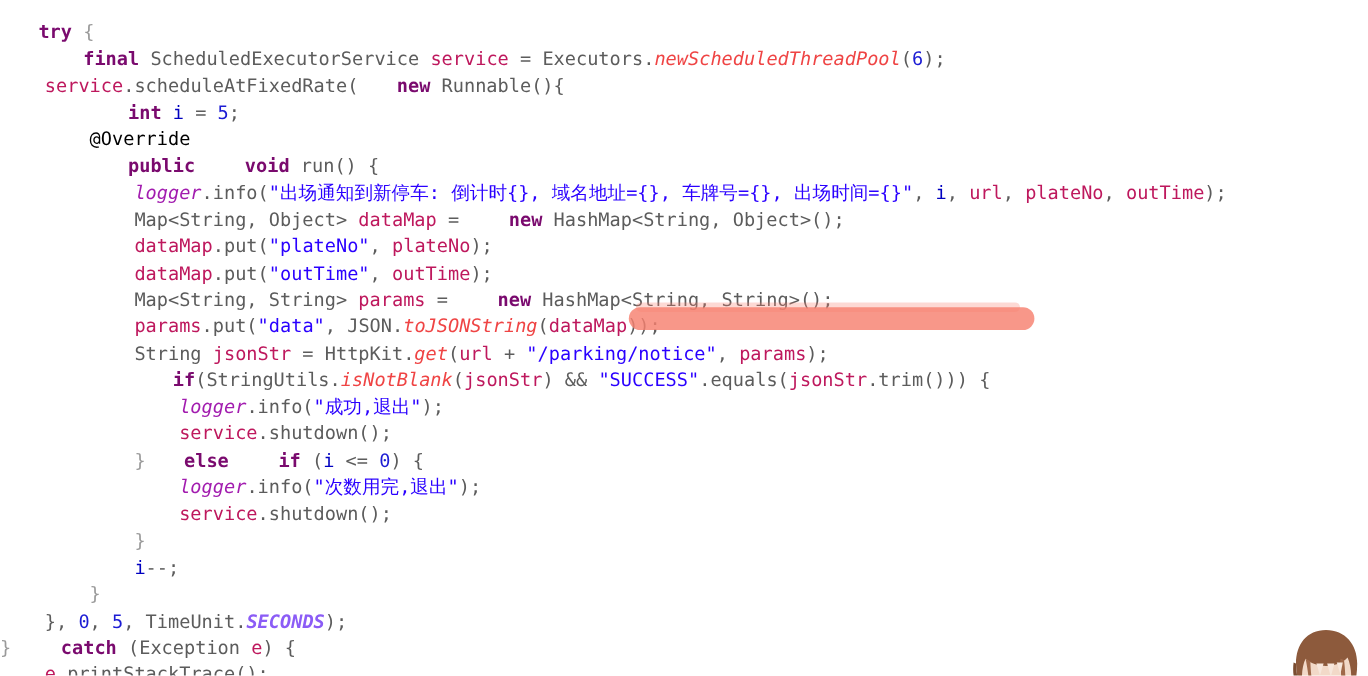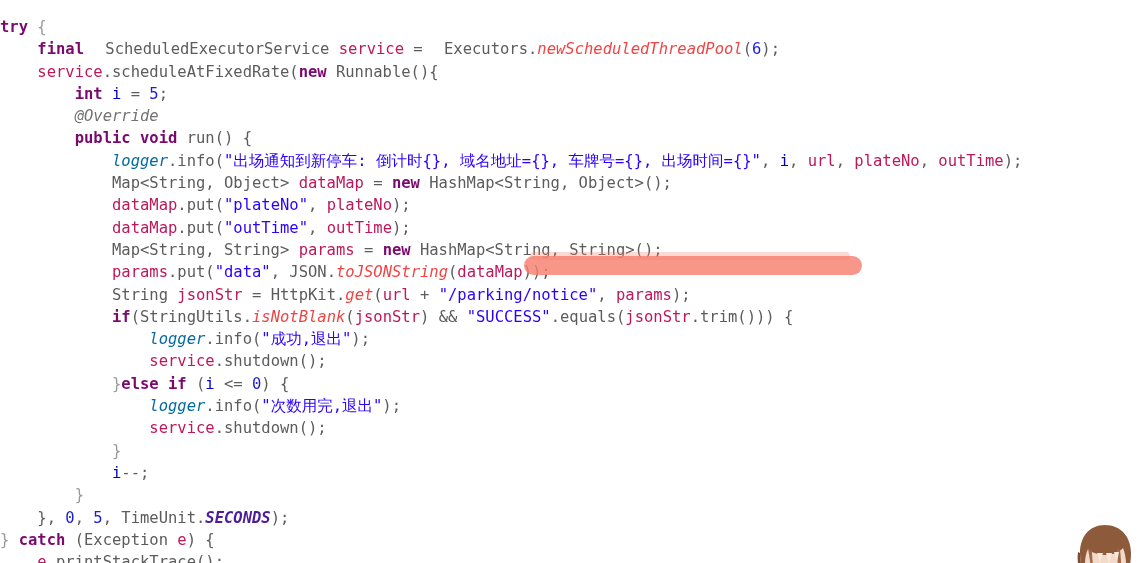--- a/index.html
+++ b/index.html
@@ -36,30 +36,30 @@
     color: #5c5c5c;
     letter-spacing: 0px;
   }
 
   .line {
     height: 22.3px;
     white-space: pre;
   }
 
   
-  .kw      { color: #7a0a6e; font-weight: bold; }   
+  .kw      { color: #7a0a6e; font-weight: bold; margin-left: 32px; }   
   .str     { color: #2a00ff; }                      
   .fld     { color: #0000c0; }                      
-  .sfld    { color: #0369a1; font-style: italic; }  
-  .sfldb   { color: #4c1d95; font-style: italic; font-weight: bold; }                      
+  .sfld    { color: #a21caf; font-style: italic; }  
+  .sfldb   { color: #8b5cf6; font-style: italic; font-weight: bold; }                      
   .smth    { color: #ef4444; font-style: italic; }  
-  .cmt     { color: #737373; font-style: italic; }                      
+  .cmt     { color: #000000; }                      
   .pln     { color: #5c5c5c; }
   .loc     { color: #be185d; }                      
-  .cn      { color: #5c5c5c; margin-left: 12px; }                      
+  .cn      { color: #5c5c5c; }                      
   .num     { color: #1c1cd4; }                      
   .brace   { color: #9a9a9a; }
 
   
   #redaction {
     position: absolute;
     left: 524px;
     top: 256px;
     width: 338px;
     height: 19px;

